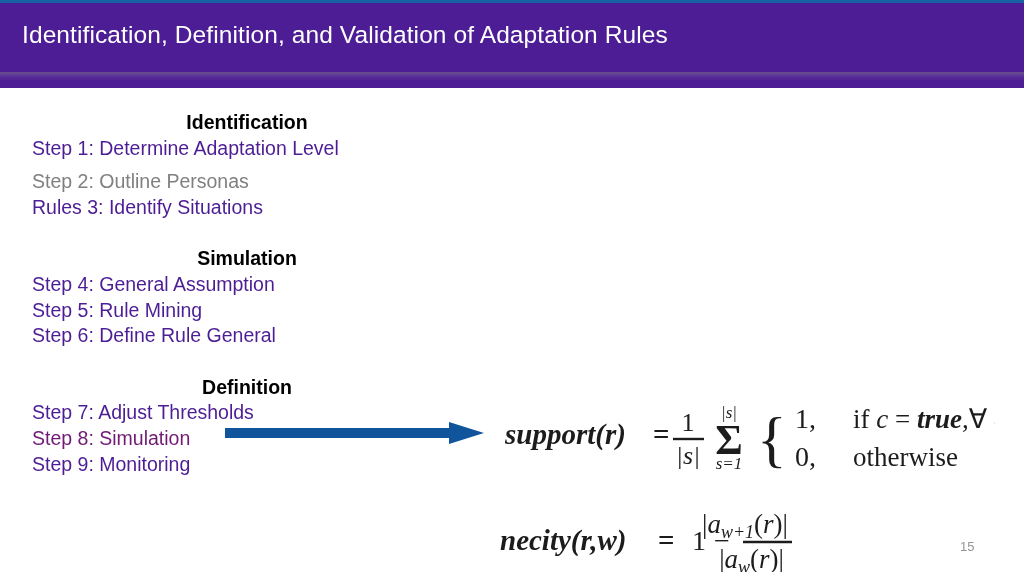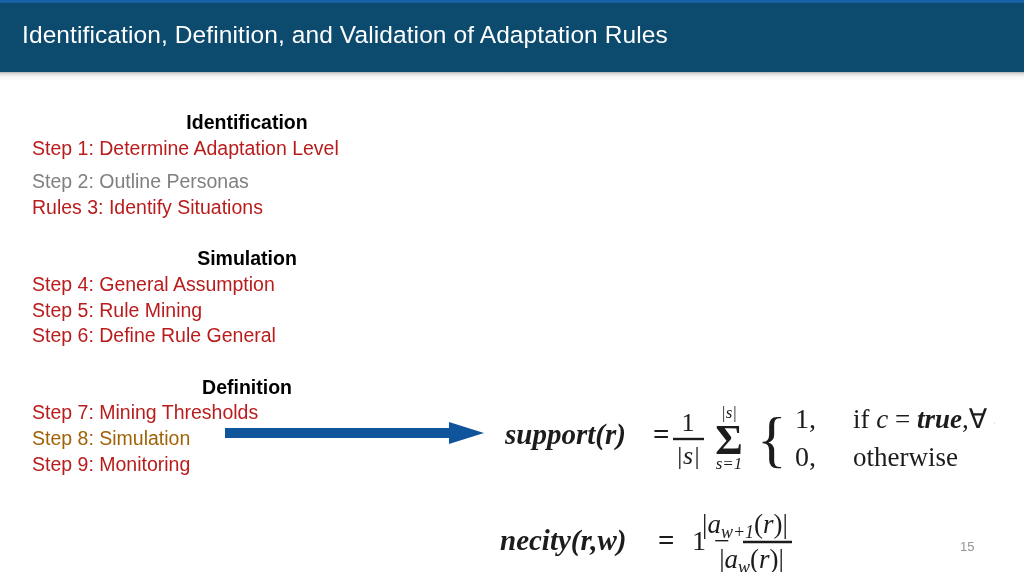--- a/index.html
+++ b/index.html
@@ -18,22 +18,22 @@
     background: #ffffff;
     overflow: hidden;
   }
 
   
   #title-banner {
     position: absolute;
     left: 0;
     top: 0;
     width: 1024px;
-    height: 72px;
-    background: #0c4a6e;
+    height: 88px;
+    background: #4c1d95;
     box-sizing: border-box;
   }
   #title-banner-topstripe {
     position: absolute;
     left: 0;
     top: 0;
     width: 1024px;
     height: 3px;
     background: #1761a5;
   }
@@ -65,34 +65,34 @@
   
   #steps-block {
     position: absolute;
     left: 32px;
     top: 110px;
     width: 430px;
   }
   .step-line {
     font-size: 19.5px;
     line-height: 25.7px;
-    color: #b91c1c;
+    color: #4c1d95;
     white-space: nowrap;
   }
   .step-line.heading {
     font-weight: bold;
     color: #000000;
     text-align: center;
   }
   .step-line.muted {
     color: #808080;
     margin-top: 8px;
   }
   .step-line.accent {
-    color: #a16207;
+    color: #701a75;
   }
   .section-gap {
     height: 25.5px;
   }
 
   
   #arrow {
     position: absolute;
     left: 225px;
     top: 421px;
@@ -151,21 +151,21 @@
     <div class="section-gap"></div>
 
     <div class="step-line heading">Simulation</div>
     <div class="step-line">Step 4: General Assumption</div>
     <div class="step-line">Step 5: Rule Mining</div>
     <div class="step-line">Step 6: Define Rule General</div>
 
     <div class="section-gap"></div>
 
     <div class="step-line heading">Definition</div>
-    <div class="step-line">Step 7: Mining Thresholds</div>
+    <div class="step-line">Step 7: Adjust Thresholds</div>
     <div class="step-line accent">Step 8: Simulation</div>
     <div class="step-line">Step 9: Monitoring</div>
   </div>
 
   <svg id="arrow" viewBox="0 0 259 24">
     <path d="M0,7 L224,7 L224,1 L259,12 L224,23 L224,17 L0,17 Z" fill="#10559c"></path>
   </svg>
 
   <svg id="formula-support" class="formula" viewBox="0 0 490 74">
     <g fill="#1c1c1c" font-family="Liberation Serif, serif">

